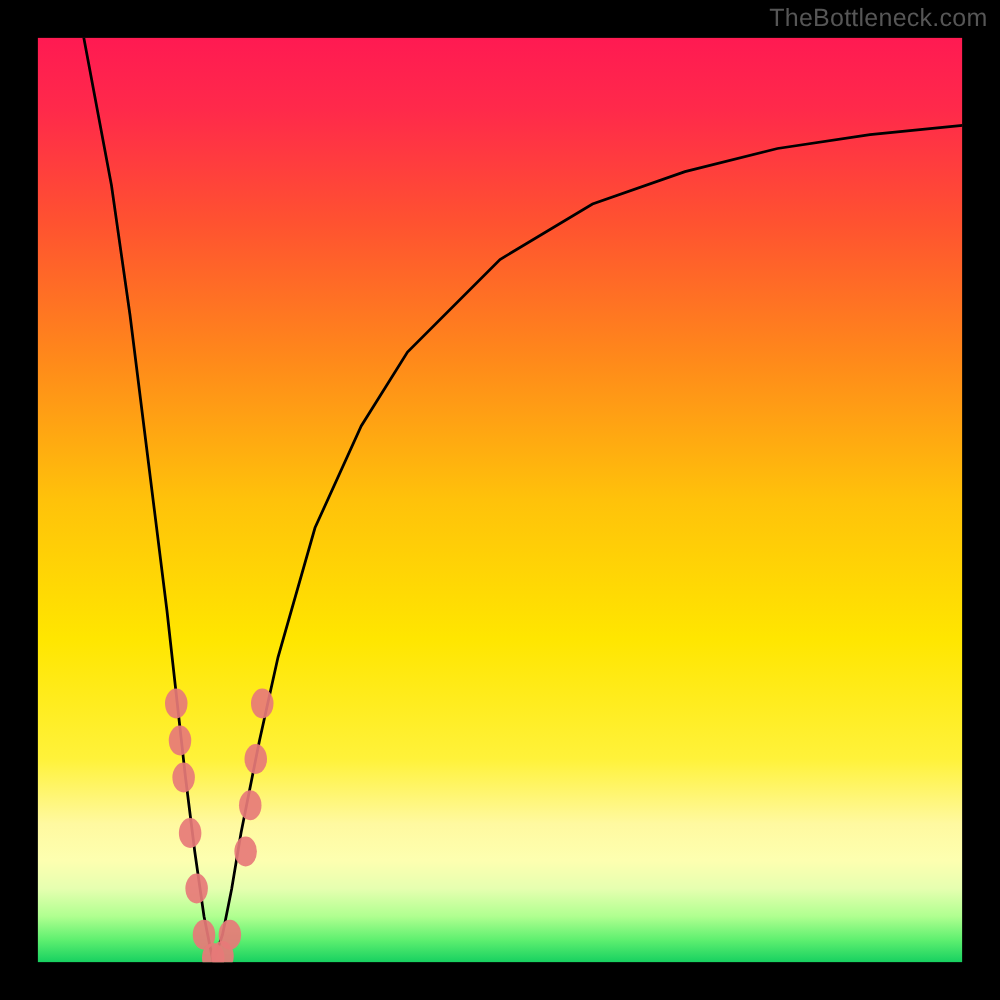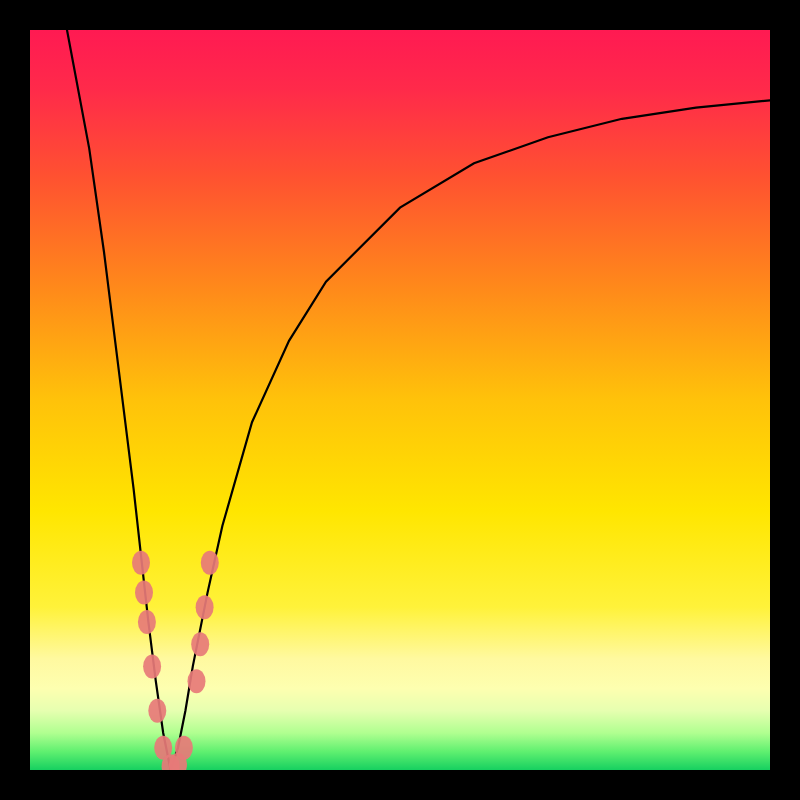--- a/index.html
+++ b/index.html
@@ -91,13 +91,14 @@
           <ellipse cx="148.0" cy="734.8" rx="9" ry="12" fill="#e77a78" fill-opacity="0.92"></ellipse>
           <ellipse cx="153.9" cy="717.8" rx="9" ry="12" fill="#e77a78" fill-opacity="0.92"></ellipse>
           <ellipse cx="166.5" cy="651.2" rx="9" ry="12" fill="#e77a78" fill-opacity="0.92"></ellipse>
           <ellipse cx="170.2" cy="614.2" rx="9" ry="12" fill="#e77a78" fill-opacity="0.92"></ellipse>
           <ellipse cx="174.6" cy="577.2" rx="9" ry="12" fill="#e77a78" fill-opacity="0.92"></ellipse>
           <ellipse cx="179.8" cy="532.8" rx="9" ry="12" fill="#e77a78" fill-opacity="0.92"></ellipse>
         </g>
     </svg>
   </div>
 
+  <div class="watermark">TheBottleneck.com</div>
 </div>
 
 </body></html>

